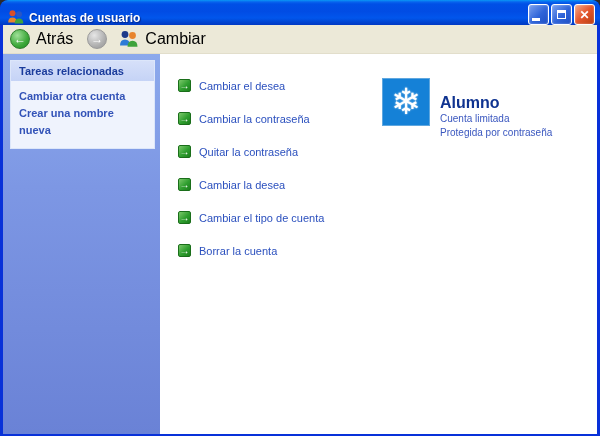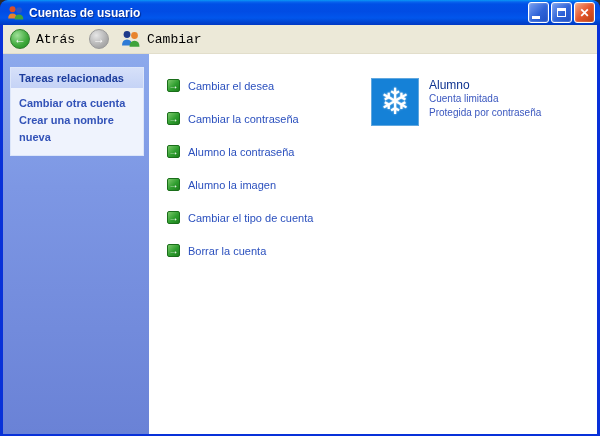--- a/index.html
+++ b/index.html
@@ -3,21 +3,21 @@
 <meta charset="utf-8">
 <style>
   html,body{margin:0;padding:0;background:#2b2b2b;font-family:"Liberation Sans",sans-serif;}
   .window{
     position:relative;width:600px;height:436px;box-sizing:border-box;
     background:#0831D9;border-radius:8px 8px 0 0;overflow:hidden;
     padding:0 3px 3px 3px;
   }
   
   .titlebar{
-    height:25px;margin:0 -3px;display:flex;align-items:center;
+    height:25px;margin:0 -3px;display:flex;align-items:flex-end;
     background:linear-gradient(180deg,#0A98F5 0%,#0763EE 8%,#0050E6 16%,#014CE4 45%,#0156EC 72%,#0045D2 88%,#0039C4 100%);
     border-radius:8px 8px 0 0;padding:0 5px 0 5px;box-sizing:border-box;
   }
   .title-icon{width:18px;height:16px;margin:0 4px 0 2px;flex:0 0 auto;}
   .title-text{flex:1;color:#fff;font-size:12px;font-weight:bold;text-shadow:1px 1px 1px #00268C;white-space:nowrap;overflow:hidden;}
   .tb-btn{
     width:21px;height:21px;margin-left:2px;border:1px solid #fff;border-radius:3px;
     box-sizing:border-box;display:flex;align-items:center;justify-content:center;
     background:linear-gradient(135deg,#7AA0EF 0%,#2E63D8 55%,#1E4FC4 100%);
     box-shadow:inset 0 0 2px rgba(255,255,255,.5);cursor:pointer;flex:0 0 auto;
@@ -34,28 +34,28 @@
   .nav-circle{
     width:20px;height:20px;border-radius:50%;display:flex;align-items:center;justify-content:center;
     color:#fff;font-size:12px;font-weight:bold;line-height:1;cursor:pointer;flex:0 0 auto;
     background:radial-gradient(circle at 35% 30%,#9FE098,#3DA83A 60%,#1E8A1E);
     border:1px solid #2E7D2E;box-sizing:border-box;
   }
   .nav-circle.disabled{
     background:radial-gradient(circle at 35% 30%,#E6E6E6,#ACACAC 65%,#969696);
     border-color:#9A9A9A;cursor:default;
   }
-  .tool-label{font-size:13px;color:#000;margin-right:8px;font-family:Liberation Mono, monospace;}
+  .tool-label{font-size:16px;color:#000;margin-right:8px;}
   .people-icon{width:20px;height:18px;margin-left:6px;flex:0 0 auto;}
   
   .content{display:flex;height:380px;}
   .sidebar{
-    width:146px;flex:0 0 auto;
+    width:157px;flex:0 0 auto;
     background:linear-gradient(180deg,#8CA9EC 0%,#7D97E4 35%,#6A82D6 100%);
-    padding-top:13px;box-sizing:border-box;
+    padding-top:6px;box-sizing:border-box;
   }
   .task-panel{margin:0 5px 0 7px;background:#EFF3FD;border:1px solid #DCE6FA;}
   .task-panel-header{
     background:linear-gradient(180deg,#D6E0F9,#C5D3F6);
     color:#1B3C9C;font-size:11px;font-weight:bold;padding:4px 8px;cursor:default;
   }
   .task-panel-body{padding:7px 8px 9px 8px;}
   .task-link{color:#3353B8;font-size:11px;line-height:17px;cursor:pointer;font-weight:bold;}
   .main{flex:1;background:#fff;padding:16px 0 0 18px;box-sizing:border-box;position:relative;}
   .heading{
@@ -71,21 +71,21 @@
     border:1px solid #1A6E1A;color:#fff;display:flex;align-items:center;justify-content:center;
     font-size:10px;font-weight:bold;line-height:1;
   }
   .action-label{color:#2B50BE;font-size:11px;white-space:nowrap;}
   .account-tile{display:flex;gap:10px;align-items:flex-start;}
   .account-pic{
     width:48px;height:48px;background:#1581D7;border:1px solid #5FA7DF;box-sizing:border-box;
     display:flex;align-items:center;justify-content:center;color:#fff;font-size:36px;line-height:1;
     text-shadow:0 0 2px rgba(255,255,255,.8);cursor:default;flex:0 0 auto;
   }
-  .account-name{color:#0F3390;font-size:12px;font-weight:normal;margin-top:0;cursor:default;}
+  .account-name{color:#0F3390;font-size:16px;font-weight:bold;margin-top:16px;cursor:default;}
   .account-sub{color:#3A57BF;font-size:10px;line-height:14px;cursor:default;}
 </style>
 </head>
 <body>
 
 <div class="window">
 
   <div class="titlebar">
     <svg class="title-icon" viewBox="0 0 18 16">
       <circle cx="5.5" cy="4.2" r="3" fill="#D94F2A"></circle>
@@ -144,26 +144,26 @@
             <span class="action-label">Cambiar el desea</span>
           </div>
 
           <div class="action-row">
             <span class="go-icon">→</span>
             <span class="action-label">Cambiar la contraseña</span>
           </div>
 
           <div class="action-row">
             <span class="go-icon">→</span>
-            <span class="action-label">Alumno la contraseña</span>
+            <span class="action-label">Quitar la contraseña</span>
           </div>
 
           <div class="action-row">
             <span class="go-icon">→</span>
-            <span class="action-label">Alumno la imagen</span>
+            <span class="action-label">Cambiar la desea</span>
           </div>
 
           <div class="action-row">
             <span class="go-icon">→</span>
             <span class="action-label">Cambiar el tipo de cuenta</span>
           </div>
 
           <div class="action-row">
             <span class="go-icon">→</span>
             <span class="action-label">Borrar la cuenta</span>

